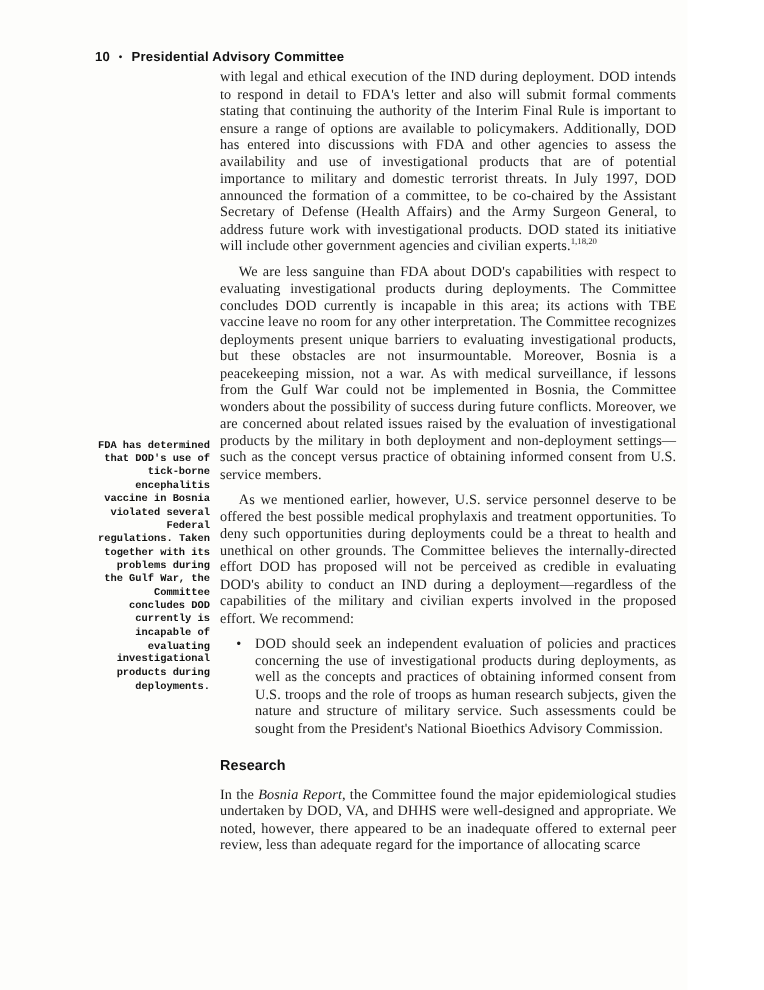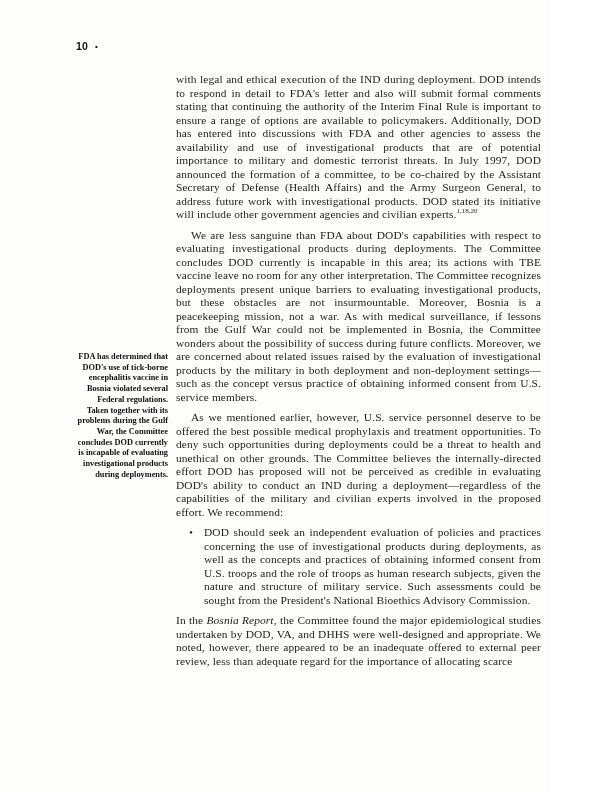--- a/index.html
+++ b/index.html
@@ -25,30 +25,30 @@
     gap: 7px;
     align-items: baseline;
     color: #111;
   }
   .page-header .sep { font-size: 8px; position: relative; top: -1px; }
   .margin-note {
     position: absolute;
     top: 352px;
     left: 76px;
     width: 92px;
-    font-family: Liberation Serif, serif;
+    font-family: Liberation Mono, monospace;
     font-weight: bold;
     font-size: 8.3px;
     line-height: 10.7px;
     text-align: right;
     color: #111;
   }
   .body-col {
     position: absolute;
-    top: 73px;
+    top: 56px;
     left: 176px;
     width: 365px;
     font-size: 11.4px;
     line-height: 13.5px;
     letter-spacing: 0.1px;
     text-align: justify;
   }
   .para { margin-bottom: 7px; }
   .para.indent { text-indent: 15px; }
   sup.refs { font-size: 7px; line-height: 0; letter-spacing: 0; }
@@ -70,35 +70,37 @@
   em { font-style: italic; }
 </style>
 </head>
 <body>
 
 <div class="page">
 
   <header class="page-header">
     <span>10</span>
     <span class="sep">•</span>
+    <span>Presidential Advisory Committee</span>
   </header>
 
   <aside class="margin-note">FDA has determined that DOD's use of tick-borne encephalitis vaccine in Bosnia violated several Federal regulations. Taken together with its problems during the Gulf War, the Committee concludes DOD currently is incapable of evaluating investigational products during deployments.</aside>
 
   <main class="body-col">
 
     <p class="para"><span>with legal and ethical execution of the IND during deployment. DOD intends to respond in detail to FDA's letter and also will submit formal comments stating that continuing the authority of the Interim Final Rule is important to ensure a range of options are available to policymakers. Additionally, DOD has entered into discussions with FDA and other agencies to assess the availability and use of investigational products that are of potential importance to military and domestic terrorist threats. In July 1997, DOD announced the formation of a committee, to be co-chaired by the Assistant Secretary of Defense (Health Affairs) and the Army Surgeon General, to address future work with investigational products. DOD stated its initiative will include other government agencies and civilian experts.</span><sup class="refs">1,18,20</sup></p>
 
     <p class="para indent">We are less sanguine than FDA about DOD's capabilities with respect to evaluating investigational products during deployments. The Committee concludes DOD currently is incapable in this area; its actions with TBE vaccine leave no room for any other interpretation. The Committee recognizes deployments present unique barriers to evaluating investigational products, but these obstacles are not insurmountable. Moreover, Bosnia is a peacekeeping mission, not a war. As with medical surveillance, if lessons from the Gulf War could not be implemented in Bosnia, the Committee wonders about the possibility of success during future conflicts. Moreover, we are concerned about related issues raised by the evaluation of investigational products by the military in both deployment and non-deployment settings—such as the concept versus practice of obtaining informed consent from U.S. service members.</p>
 
     <p class="para indent">As we mentioned earlier, however, U.S. service personnel deserve to be offered the best possible medical prophylaxis and treatment opportunities. To deny such opportunities during deployments could be a threat to health and unethical on other grounds. The Committee believes the internally-directed effort DOD has proposed will not be perceived as credible in evaluating DOD's ability to conduct an IND during a deployment—regardless of the capabilities of the military and civilian experts involved in the proposed effort. We recommend:</p>
 
     <div class="bullet-item">
       <span class="bullet-mark">•</span>
       <span class="bullet-text">DOD should seek an independent evaluation of policies and practices concerning the use of investigational products during deployments, as well as the concepts and practices of obtaining informed consent from U.S. troops and the role of troops as human research subjects, given the nature and structure of military service. Such assessments could be sought from the President's National Bioethics Advisory Commission.</span>
     </div>
 
+    <h2 class="section-heading">Research</h2>
 
     <p class="para"><span>In the </span><em>Bosnia Report</em><span>, the Committee found the major epidemiological studies undertaken by DOD, VA, and DHHS were well-designed and appropriate. We noted, however, there appeared to be an inadequate offered to external peer review, less than adequate regard for the importance of allocating scarce</span></p>
 
   </main>
 
 </div>
 
 </body></html>

